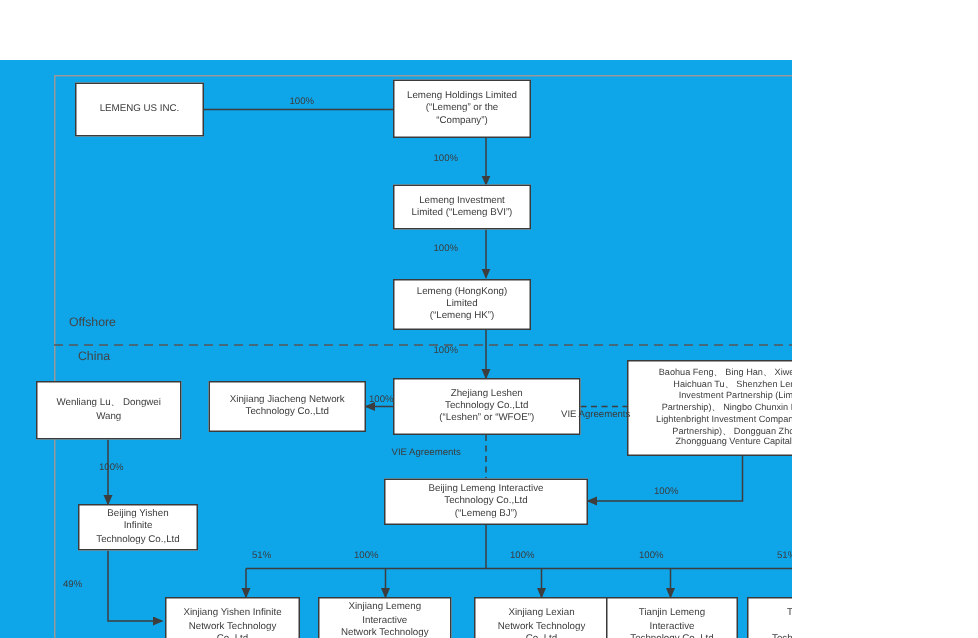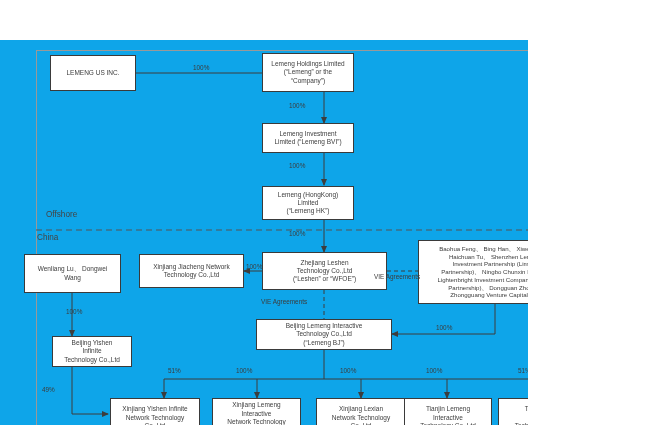--- a/index.html
+++ b/index.html
@@ -184,15 +184,15 @@
   <div class="lbl pct" style="left:426px;top:327px;">100%</div>
   <div class="lbl pct" style="left:518px;top:327px;">51%</div>
 
   <div class="lbl pct" style="left:42px;top:346px;">49%</div>
   <div class="lbl pct" style="left:602px;top:344px;">49%</div>
 
   <div class="lbl vie" style="left:261px;top:258px;">VIE Agreements</div>
   <div class="lbl vie" style="left:374px;top:233px;">VIE Agreements</div>
 
   <div class="lbl zone" style="left:46px;top:170px;">Offshore</div>
-  <div class="lbl zone" style="left:37px;top:193px;">China</div>
+  <div class="lbl zone" style="left:52px;top:193px;">China</div>
 
 </div>
 
 </body></html>

